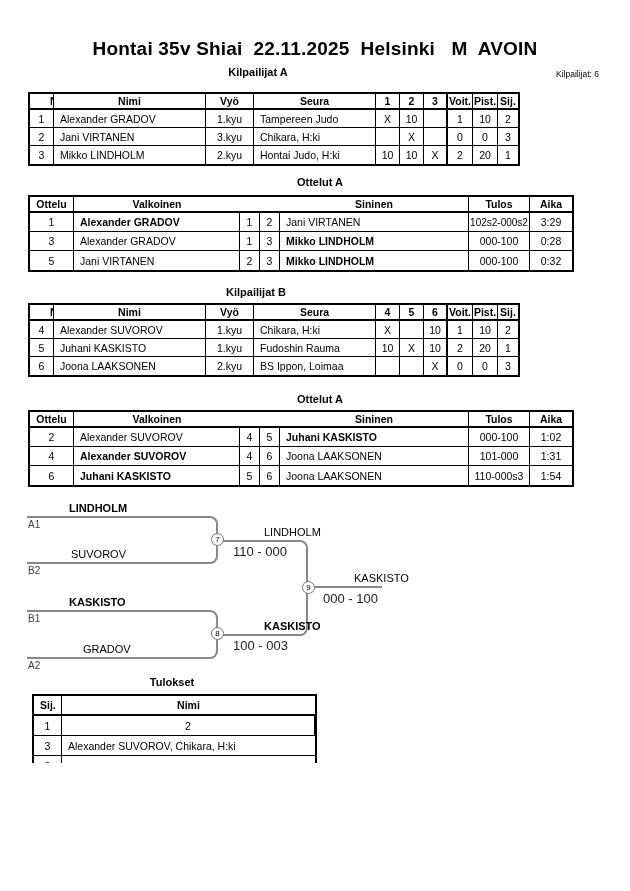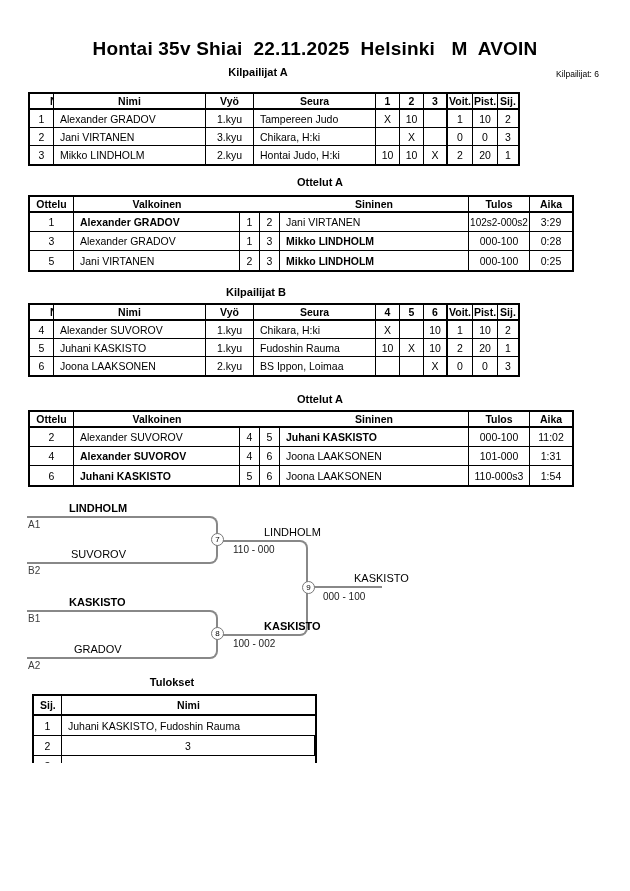--- a/index.html
+++ b/index.html
@@ -24,21 +24,21 @@
   .tight{font-size:10px;}
   .tbl-pool{grid-template-columns:24px 152px 48px 122px 24px 24px 24px 25px 25px 20px;
             grid-template-rows:16px 18px 18px 18px;}
   .tbl-match{grid-template-columns:44px 166px 20px 20px 189px 61px 42px;
              grid-template-rows:16px 19px 19px 19px;}
   .tbl-res{grid-template-columns:28px 253px;grid-template-rows:20px 20px 20px 20px 20px;}
   
   .bracket{position:absolute;left:25px;top:500px;width:400px;height:175px;}
   .bk-name{position:absolute;font-size:11px;white-space:nowrap;padding-left:32px;}
   .bk-seed{position:absolute;font-size:10px;color:#3d3d3d;white-space:nowrap;}
-  .bk-score{position:absolute;font-size:10px;color:#222;white-space:nowrap;}
+  .bk-score{position:absolute;font-size:13px;color:#222;white-space:nowrap;}
   .bk-pair{position:absolute;border-top:2px solid #888;border-right:2px solid #888;
            border-bottom:2px solid #888;border-radius:0 8px 8px 0;box-sizing:border-box;}
   .bk-join{position:absolute;border-top:2px solid #888;border-right:2px solid #888;
            border-bottom:2px solid #888;border-radius:0 8px 8px 0;box-sizing:border-box;}
   .bk-line{position:absolute;border-top:2px solid #888;box-sizing:border-box;}
   .bk-circle{position:absolute;width:13px;height:13px;border:1.5px solid #777;border-radius:50%;
              background:#fff;box-sizing:border-box;display:flex;align-items:center;justify-content:center;
              font-size:8px;color:#000;z-index:2;}
 </style>
 </head>
@@ -122,21 +122,21 @@
     <div class="c l b">Mikko LINDHOLM</div>
     <div class="c">000-100</div>
     <div class="c nr">0:28</div>
 
     <div class="c nb">5</div>
     <div class="c l nb">Jani VIRTANEN</div>
     <div class="c nb">2</div>
     <div class="c nb">3</div>
     <div class="c l b nb">Mikko LINDHOLM</div>
     <div class="c nb">000-100</div>
-    <div class="c nr nb">0:25</div>
+    <div class="c nr nb">0:32</div>
   </div>
 
   <div class="sec" style="left:256px;top:286px">Kilpailijat B</div>
 
   <div class="tbl tbl-pool" style="left:28px;top:303px">
     <div class="c h l0">N:o</div>
     <div class="c h">Nimi</div>
     <div class="c h">Vyö</div>
     <div class="c h">Seura</div>
     <div class="c h">4</div>
@@ -190,21 +190,21 @@
     <div class="c h">Sininen</div>
     <div class="c h">Tulos</div>
     <div class="c h nr">Aika</div>
 
     <div class="c">2</div>
     <div class="c l">Alexander SUVOROV</div>
     <div class="c">4</div>
     <div class="c">5</div>
     <div class="c l b">Juhani KASKISTO</div>
     <div class="c">000-100</div>
-    <div class="c nr">11:02</div>
+    <div class="c nr">1:02</div>
 
     <div class="c">4</div>
     <div class="c l b">Alexander SUVOROV</div>
     <div class="c">4</div>
     <div class="c">6</div>
     <div class="c l">Joona LAAKSONEN</div>
     <div class="c">101-000</div>
     <div class="c nr">1:31</div>
 
     <div class="c nb">6</div>
@@ -222,42 +222,42 @@
     <div class="bk-join" style="left:193px;top:40px;width:90px;height:96px"></div>
     <div class="bk-line" style="left:283px;top:86px;width:74px"></div>
 
     <div class="bk-name b" style="left:12px;top:2px">LINDHOLM</div>
     <div class="bk-seed" style="left:3px;top:19px">A1</div>
     <div class="bk-name" style="left:14px;top:48px">SUVOROV</div>
     <div class="bk-seed" style="left:3px;top:65px">B2</div>
 
     <div class="bk-name b" style="left:12px;top:96px">KASKISTO</div>
     <div class="bk-seed" style="left:3px;top:113px">B1</div>
-    <div class="bk-name" style="left:17px;top:143px">GRADOV</div>
+    <div class="bk-name" style="left:26px;top:143px">GRADOV</div>
     <div class="bk-seed" style="left:3px;top:160px">A2</div>
 
     <div class="bk-circle" style="left:186px;top:33px">7</div>
     <div class="bk-name" style="left:207px;top:26px">LINDHOLM</div>
     <div class="bk-score" style="left:208px;top:44px">110 - 000</div>
 
     <div class="bk-circle" style="left:186px;top:127px">8</div>
     <div class="bk-name b" style="left:207px;top:120px">KASKISTO</div>
-    <div class="bk-score" style="left:208px;top:138px">100 - 002</div>
+    <div class="bk-score" style="left:208px;top:138px">100 - 003</div>
 
     <div class="bk-circle" style="left:277px;top:81px">9</div>
     <div class="bk-name" style="left:297px;top:72px">KASKISTO</div>
     <div class="bk-score" style="left:298px;top:91px">000 - 100</div>
   </div>
 
   <div class="sec" style="left:172px;top:676px">Tulokset</div>
 
   <div class="tbl tbl-res" style="left:32px;top:694px">
     <div class="c h l">Sij.</div>
     <div class="c h nr">Nimi</div>
 
     <div class="c">1</div>
-    <div class="c l nr">Juhani KASKISTO, Fudoshin Rauma</div>
     <div class="c">2</div>
     <div class="c">3</div>
+    <div class="c l nr">Alexander SUVOROV, Chikara, H:ki</div>
     <div class="c nb">3</div>
   </div>
 
 </div>
 
 </body></html>

